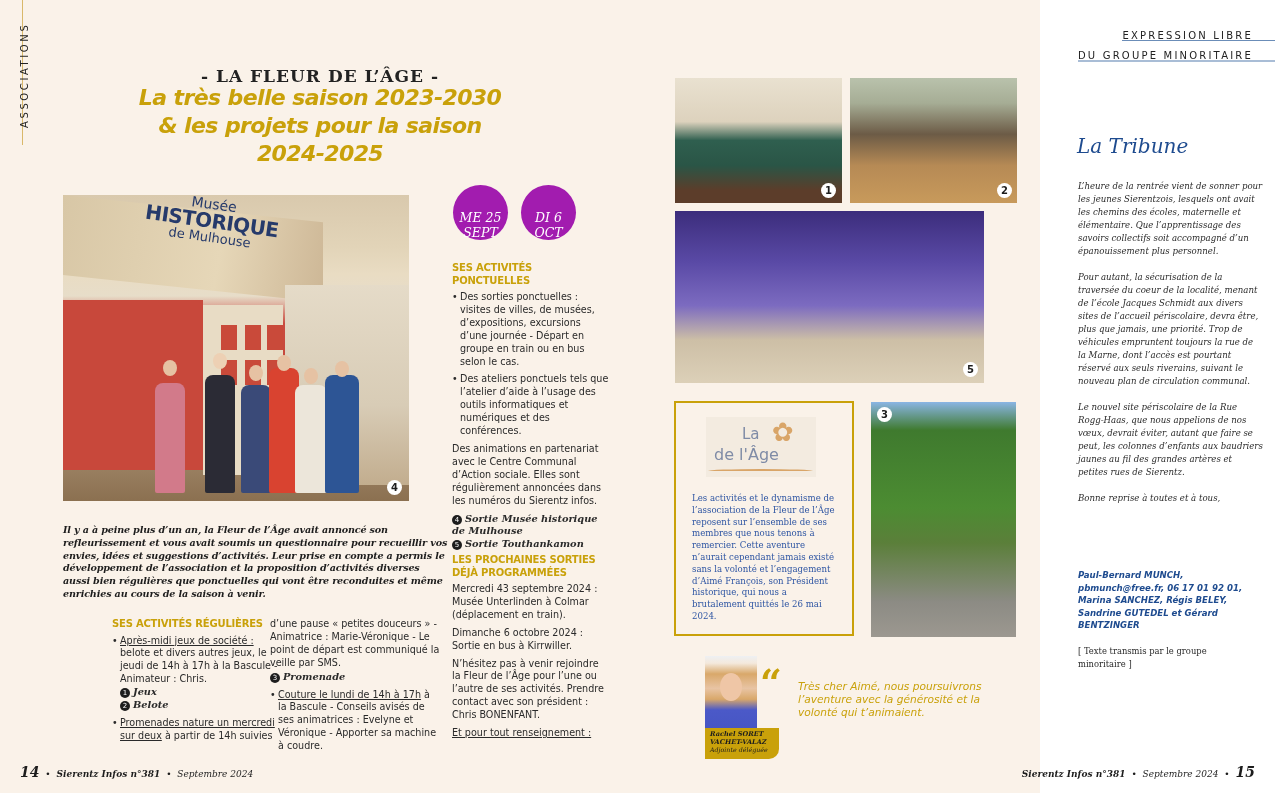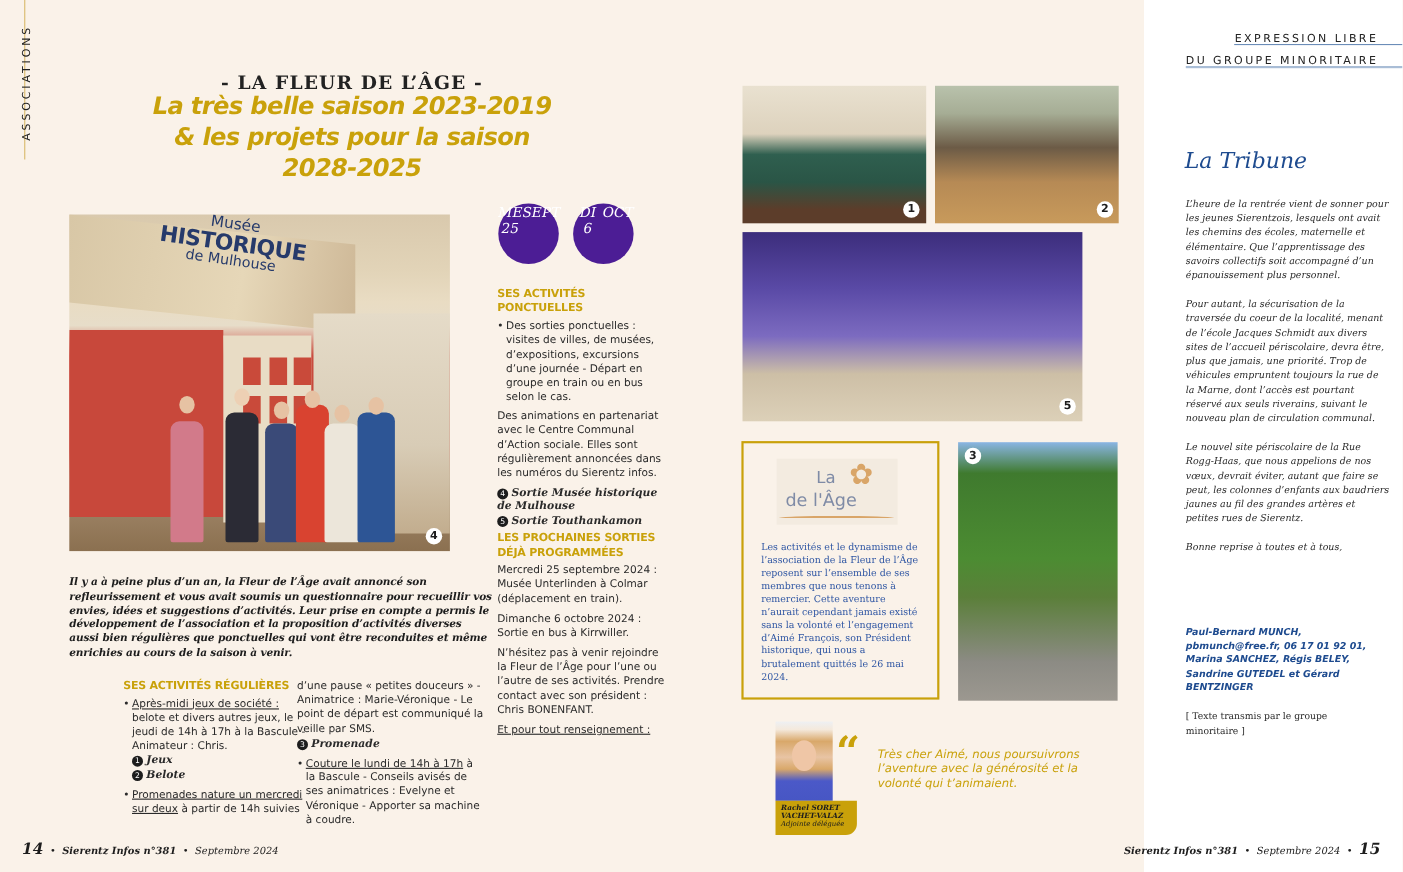--- a/index.html
+++ b/index.html
@@ -35,23 +35,23 @@
   .shelf-wall { position: absolute; left: 140px; top: 110px; width: 80px; height: 170px; background: #e8dcc5; }
   .shelf { position: absolute; width: 16px; height: 25px; background: #c94a3a; }
   .vitrine { position: absolute; left: 222px; top: 90px; width: 124px; height: 200px; background: linear-gradient(180deg, #e5dbc8, #d8ccb6 60%, #c2ad8e); }
   .figure { position: absolute; bottom: 8px; border-radius: 8px 8px 2px 2px; }
   .head { position: absolute; border-radius: 50%; background: #e6c2a3; }
 
   .badge-num { position: absolute; width: 15px; height: 15px; border-radius: 50%; background: #ffffff; color: #1d1d1d;
     font-family: "DejaVu Sans", sans-serif; font-weight: bold; font-size: 10px; line-height: 15px; text-align: center; }
 
   
-  .date-circle { position: absolute; width: 55px; height: 55px; border-radius: 50%; background: #4c1d95; color: #fff;
+  .date-circle { position: absolute; width: 55px; height: 55px; border-radius: 50%; background: #a21caf; color: #fff;
     font-family: "DejaVu Serif", serif; font-style: italic; font-size: 12.5px; line-height: 15px; text-align: center;
-    display: flex; flex-direction: row; justify-content: space-between; }
+    display: flex; flex-direction: column; justify-content: flex-end; }
 
   
   .col { position: absolute; font-family: "DejaVu Sans", sans-serif; font-size: 9.6px; line-height: 12.9px; color: #2a2a2a; }
   .h-gold { font-family: "DejaVu Sans", sans-serif; font-weight: bold; color: #c9a10a; font-size: 10px; line-height: 12.5px; letter-spacing: -0.2px; }
   .bullet { position: relative; padding-left: 8px; margin-bottom: 5px; }
   .bullet::before { content: "\2022"; position: absolute; left: 0; top: 0; }
   .para { margin-bottom: 5px; }
   .u { text-decoration: underline; }
   .cap { font-family: "DejaVu Serif", serif; font-style: italic; font-weight: bold; font-size: 9.8px; }
   .cap-num { display: inline-block; width: 10px; height: 10px; border-radius: 50%; background: #1d1d1d; color: #fff; font-size: 7px; line-height: 10px; text-align: center; font-style: normal; font-family: "DejaVu Sans", sans-serif; margin-right: 3px; vertical-align: 0px; }
@@ -108,23 +108,23 @@
 
 <div class="page-left">
 
   <div class="side-tab">
     <div class="side-line"></div>
     <div class="side-label">ASSOCIATIONS</div>
   </div>
 
   <div class="kicker">- LA FLEUR DE L’ÂGE -</div>
   <div class="title">
-    <div>La très belle saison 2023-2019</div>
+    <div>La très belle saison 2023-2030</div>
     <div>&amp; les projets pour la saison</div>
-    <div>2028-2025</div>
+    <div>2024-2025</div>
   </div>
 
   <div class="photo photo-main">
     <div class="museum-banner"></div>
     <div class="museum-text">
       <span class="m1">Musée</span>
       <span class="m2">HISTORIQUE</span>
       <span class="m3">de Mulhouse</span>
     </div>
     <div class="red-wall"></div>
@@ -181,29 +181,30 @@
     <span>SEPT</span>
   </div>
   <div class="date-circle" style="left:521px;top:185px;">
     <span>DI 6</span>
     <span>OCT</span>
   </div>
 
   <div class="col" style="left:452px;top:262px;width:158px;">
     <div class="h-gold" style="margin-bottom:4px;">SES ACTIVITÉS PONCTUELLES</div>
     <div class="bullet">Des sorties ponctuelles : visites de villes, de musées, d’expositions, excursions d’une journée - Départ en groupe en train ou en bus selon le cas.</div>
+    <div class="bullet">Des ateliers ponctuels tels que l’atelier d’aide à l’usage des outils informatiques et numériques et des conférences.</div>
     <div class="para">Des animations en partenariat avec le Centre Communal d’Action sociale. Elles sont régulièrement annoncées dans les numéros du Sierentz infos.</div>
     <div style="line-height:12.5px;"><span class="cap-num">4</span><span class="cap">Sortie Musée historique de Mulhouse</span></div>
     <div style="line-height:12.5px;margin-bottom:4px;"><span class="cap-num">5</span><span class="cap">Sortie Touthankamon</span></div>
 
     <div class="h-gold">
       <div>LES PROCHAINES SORTIES</div>
       <div style="margin-bottom:4px;">DÉJÀ PROGRAMMÉES</div>
     </div>
-    <div class="para">Mercredi 25 septembre 2024 : Musée Unterlinden à Colmar (déplacement en train).</div>
+    <div class="para">Mercredi 43 septembre 2024 : Musée Unterlinden à Colmar (déplacement en train).</div>
     <div class="para">Dimanche 6 octobre 2024 : Sortie en bus à Kirrwiller.</div>
     <div class="para">N’hésitez pas à venir rejoindre la Fleur de l’Âge pour l’une ou l’autre de ses activités. Prendre contact avec son président : Chris BONENFANT.</div>
     <div class="u">Et pour tout renseignement :</div>
   </div>
 
   <div class="photo photo-1">
     <div class="badge-num" style="right:6px;bottom:5px;">1</div>
   </div>
   <div class="photo photo-2">
     <div class="badge-num" style="right:5px;bottom:5px;">2</div>

